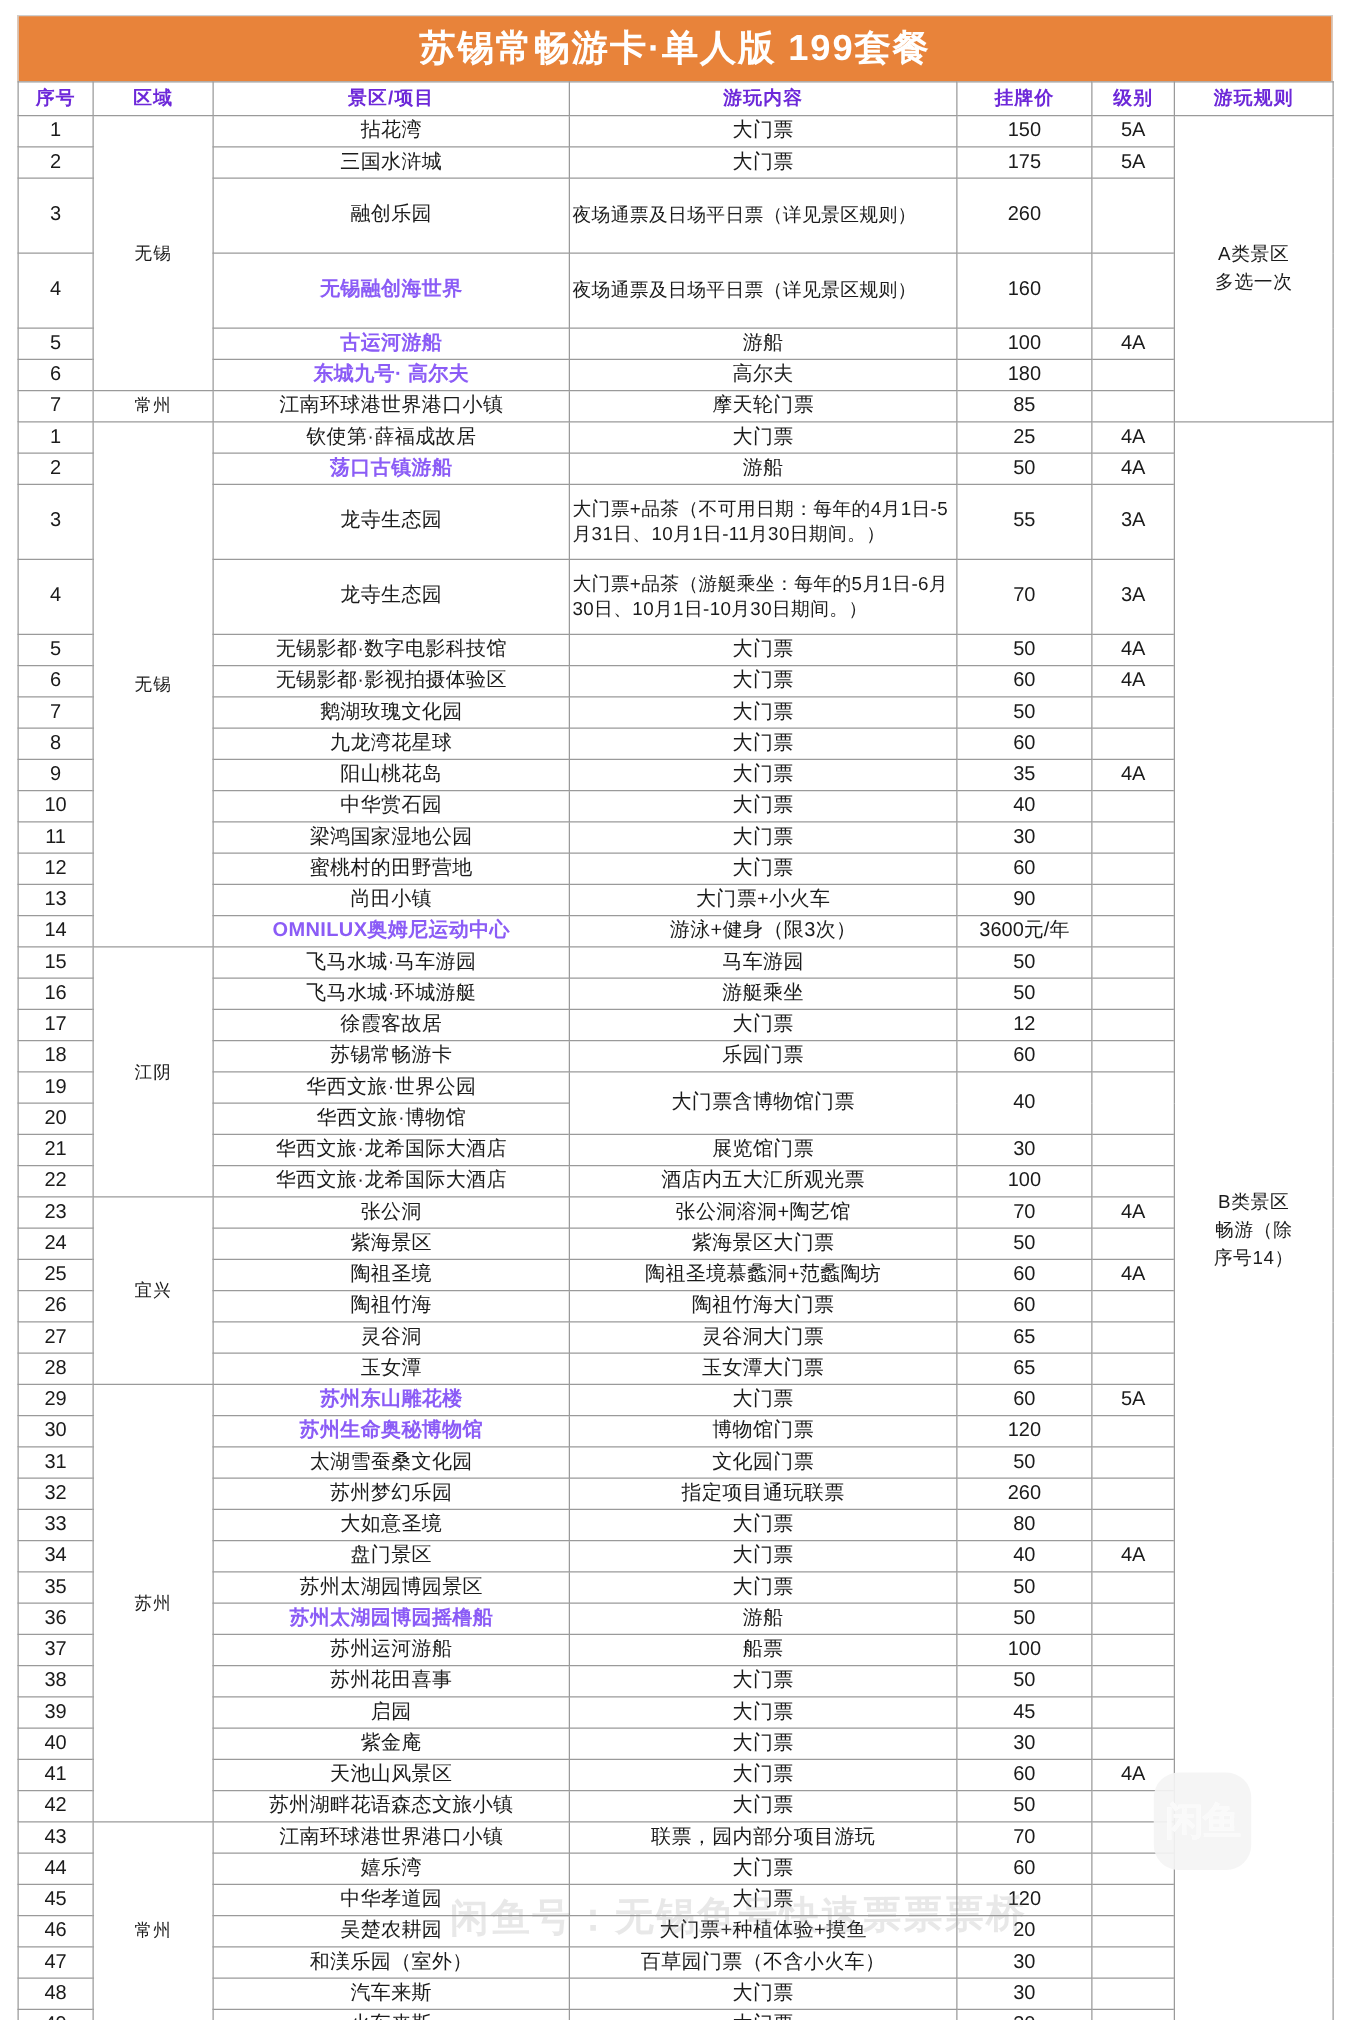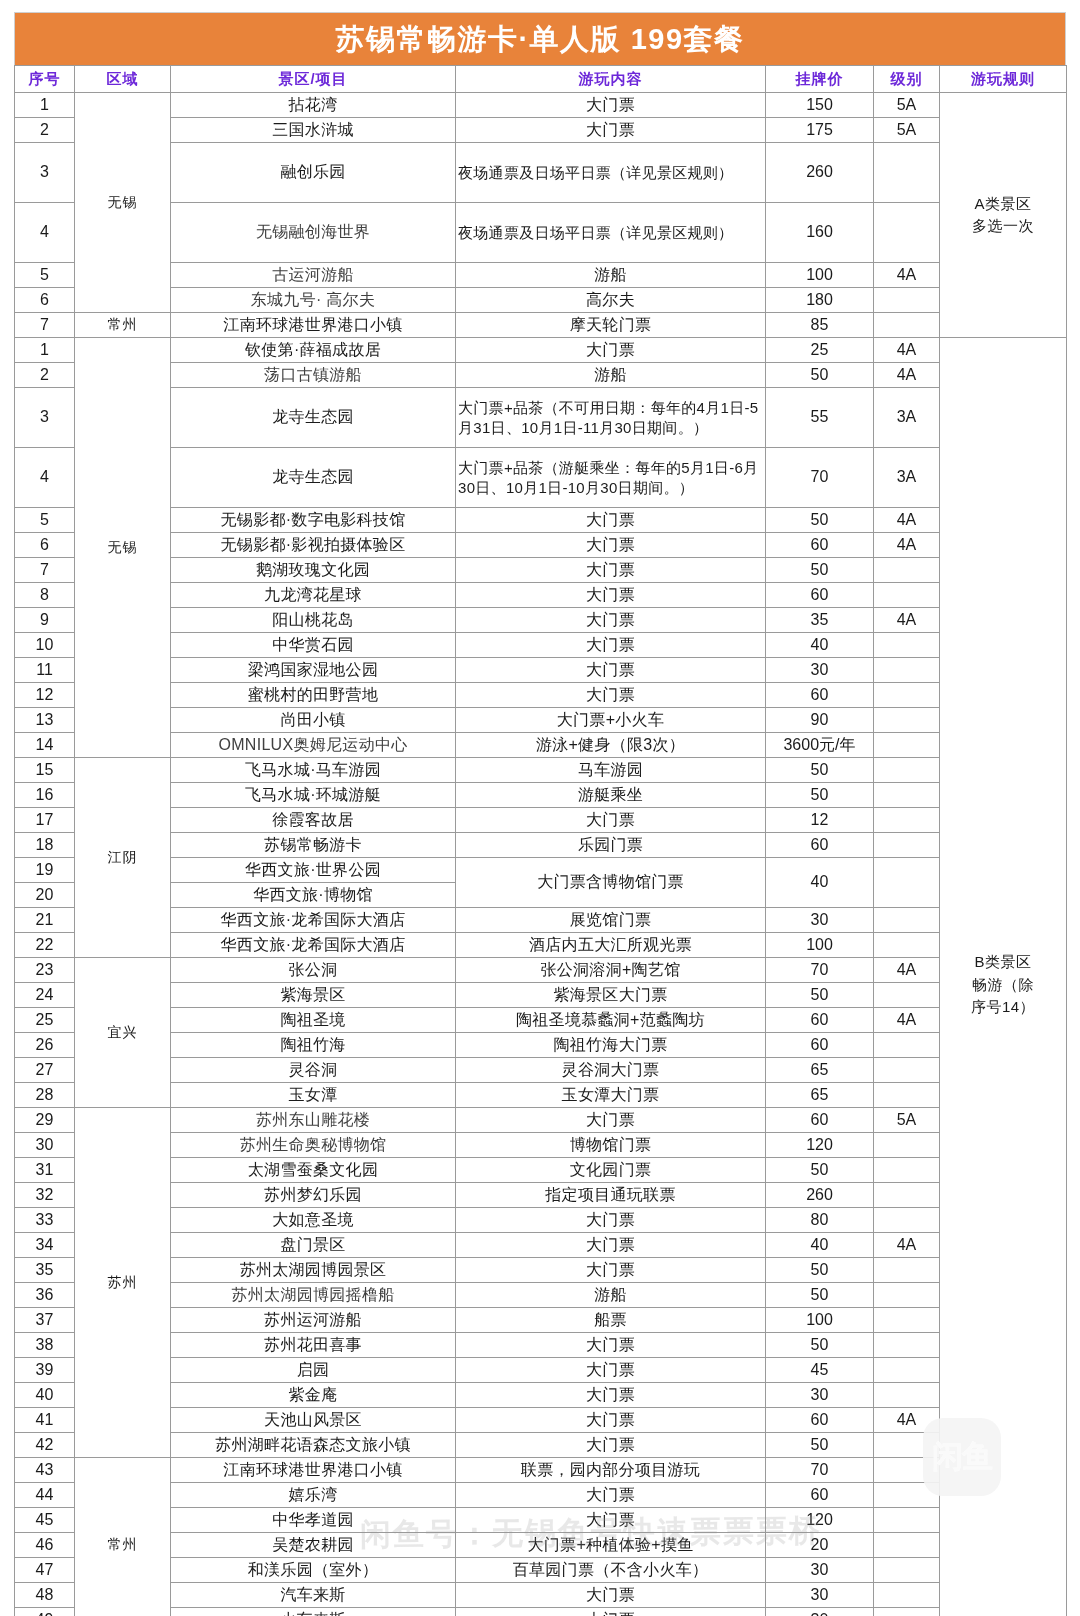--- a/index.html
+++ b/index.html
@@ -65,21 +65,21 @@
   .c-spot{width:285px;}
   .c-content{width:310px;}
   .c-price{width:108px;}
   .c-level{width:66px;}
   .c-rule{width:127px;}
 
   td.spot,td.content{font-size:16px;letter-spacing:.3px;}
   td.no,td.price,td.level{font-size:16px;}
   td.area{font-size:14px;letter-spacing:1px;}
   td.rule{font-size:15px;letter-spacing:.5px;line-height:1.5;}
-  td.red{color:#404040;font-weight:normal;}
+  td.red{color:#8b5cf6;font-weight:bold;}
   td.content.small{font-size:15px;line-height:1.3;text-align:left;}
   .rowh-1{height:25px;}
   .rowh-2{height:60px;}
 
   
   .wm-logo{
     position:absolute;
     left:923px;
     top:1418px;
     width:78px;height:78px;

